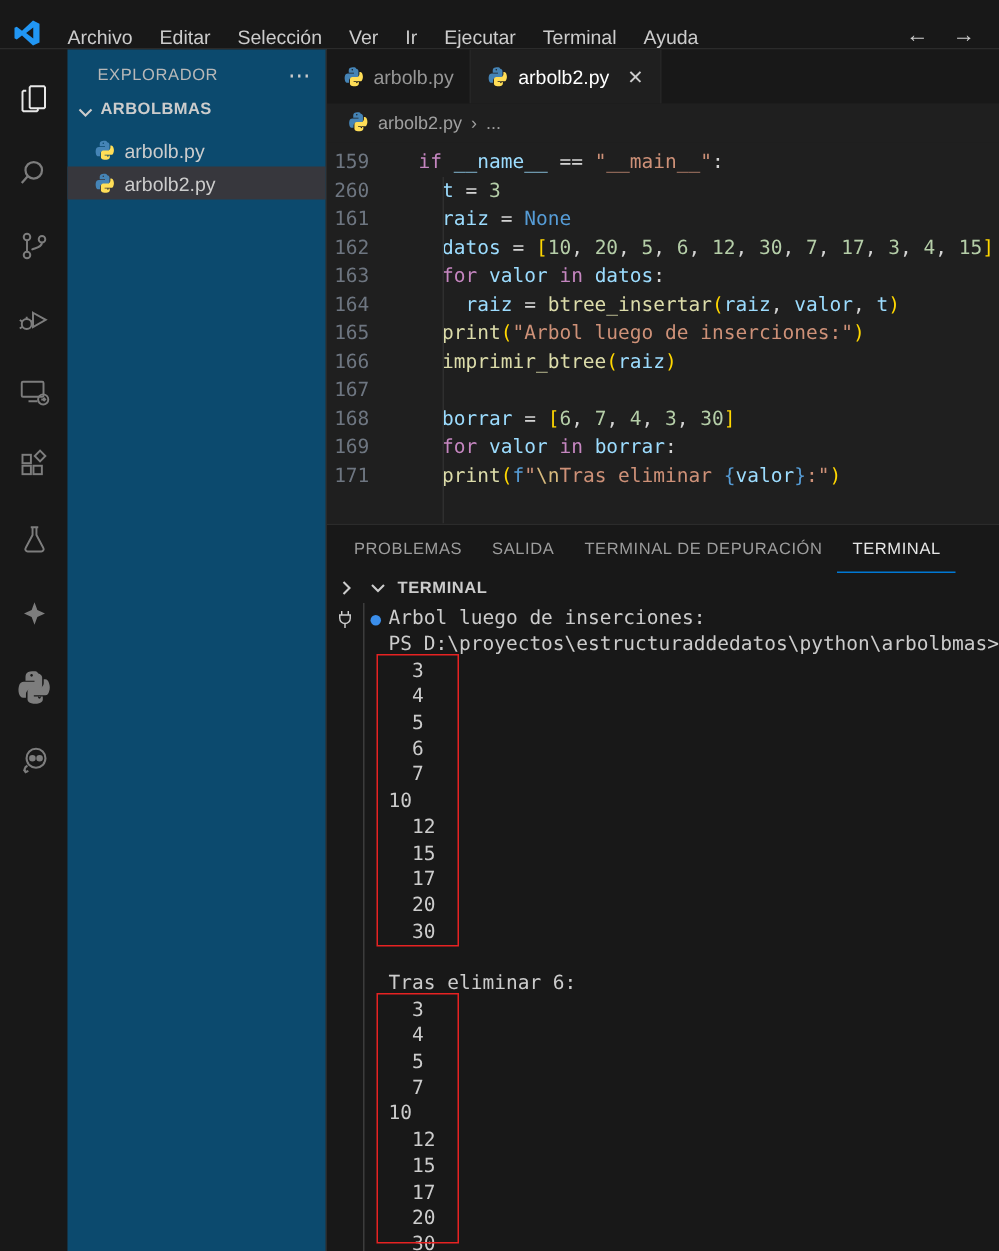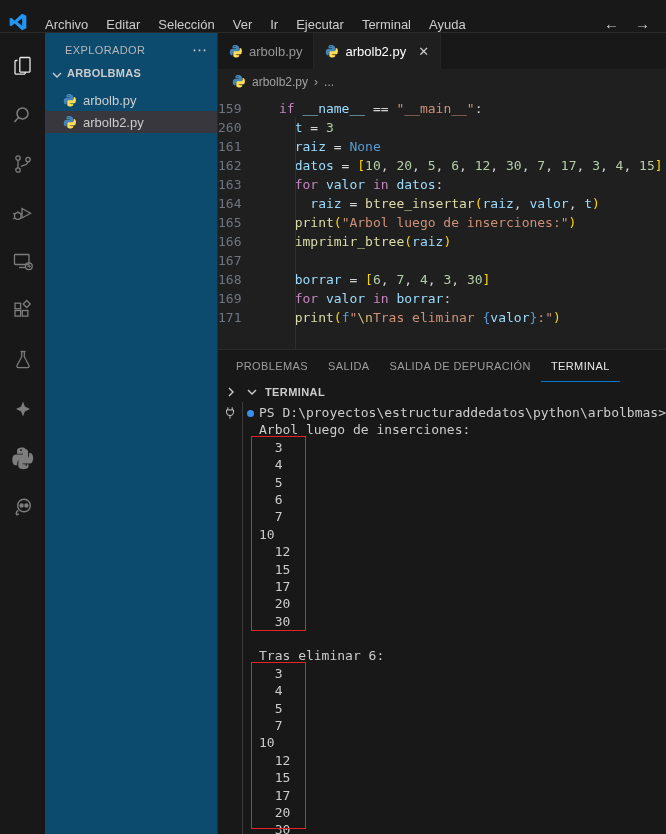--- a/index.html
+++ b/index.html
@@ -40,21 +40,21 @@
        background:#181818;border-right:1px solid #252525}
   .tab.active{background:#1f1f1f;color:#ffffff}
   .tab .close{margin-left:6px;font-size:13px;color:#cccccc}
   .breadcrumb{height:26px;display:flex;align-items:center;gap:6px;padding-left:14px;
               font-size:12px;color:#a0a0a0;background:#1f1f1f;flex-shrink:0}
 
   
   .editor{height:250px;background:#1f1f1f;position:relative;overflow:hidden;
           font-family:"DejaVu Sans Mono",monospace;font-size:13px;padding-top:4px;box-sizing:content-box;flex-shrink:0}
   .code-line{height:19px;line-height:19px;display:flex;white-space:pre}
-  .ln{width:47px;box-sizing:border-box;padding-right:14px;text-align:left;color:#6e7681;flex-shrink:0}
+  .ln{width:47px;box-sizing:border-box;padding-right:14px;text-align:center;color:#6e7681;flex-shrink:0}
   .code{margin-left:14px;white-space:pre;color:#d4d4d4}
   .tk-k{color:#C586C0}.tk-v{color:#9CDCFE}.tk-o{color:#d4d4d4}.tk-s{color:#CE9178}
   .tk-n{color:#B5CEA8}.tk-f{color:#DCDCAA}.tk-c{color:#569CD6}.tk-b{color:#FFD700}.tk-e{color:#d7ba7d}
   .indent-guide{position:absolute;left:77px;top:23px;width:1px;height:231px;background:#2f2f2f}
 
   
   .panel{flex:1;background:#181818;border-top:1px solid #2b2b2b;display:flex;flex-direction:column;min-height:0}
   .panel-tabs{height:32px;display:flex;align-items:flex-end;padding-left:8px;flex-shrink:0}
   .ptab{padding:0 10px;height:100%;display:flex;align-items:center;box-sizing:border-box;
         font-size:11px;letter-spacing:.4px;color:#9d9d9d;border-bottom:1px solid transparent}
@@ -272,21 +272,21 @@
         <div class="code-line"><span class="ln">167</span><span class="code"></span></div>
         <div class="code-line"><span class="ln">168</span><span class="code"><span class="tk-o">  </span><span class="tk-v">borrar</span><span class="tk-o"> = </span><span class="tk-b">[</span><span class="tk-n">6</span><span class="tk-o">, </span><span class="tk-n">7</span><span class="tk-o">, </span><span class="tk-n">4</span><span class="tk-o">, </span><span class="tk-n">3</span><span class="tk-o">, </span><span class="tk-n">30</span><span class="tk-b">]</span></span></div>
         <div class="code-line"><span class="ln">169</span><span class="code"><span class="tk-o">  </span><span class="tk-k">for</span><span class="tk-o"> </span><span class="tk-v">valor</span><span class="tk-o"> </span><span class="tk-k">in</span><span class="tk-o"> </span><span class="tk-v">borrar</span><span class="tk-o">:</span></span></div>
         <div class="code-line"><span class="ln">171</span><span class="code"><span class="tk-o">  </span><span class="tk-f">print</span><span class="tk-b">(</span><span class="tk-c">f</span><span class="tk-s">"</span><span class="tk-e">\n</span><span class="tk-s">Tras eliminar </span><span class="tk-c">{</span><span class="tk-v">valor</span><span class="tk-c">}</span><span class="tk-s">:"</span><span class="tk-b">)</span></span></div>
       </div>
 
     <div class="panel">
       <div class="panel-tabs" id="panel-tabs">
           <div class="ptab">PROBLEMAS</div>
           <div class="ptab">SALIDA</div>
-          <div class="ptab">SALIDA DE DEPURACIÓN</div>
+          <div class="ptab">TERMINAL DE DEPURACIÓN</div>
           <div class="ptab active">TERMINAL</div>
         </div>
       <div class="term-header">
         <svg class="chev-svg" viewBox="0 0 16 16" width="14" height="14" fill="none" stroke="currentColor" stroke-width="1.4">
             <path d="M6 4l4 4-4 4"></path>
           </svg>
         <svg class="chev-svg" viewBox="0 0 16 16" width="14" height="14" fill="none" stroke="currentColor" stroke-width="1.4">
             <path d="M4 6l4 4 4-4"></path>
           </svg>
         <span class="term-title">TERMINAL</span>
@@ -296,22 +296,22 @@
           <svg viewBox="0 0 16 16" fill="none" stroke="currentColor" stroke-width="1.1">
               <path d="M5.5 1.5v3M10.5 1.5v3"></path>
               <path d="M4 4.5h8V7a4 4 0 0 1-8 0z"></path>
               <path d="M8 11v3.5"></path>
             </svg>
         </div>
         <div class="term-body" id="term-body">
           <span class="term-dot"></span>
           <div class="ann" id="ann1"></div>
           <div class="ann" id="ann2"></div>
-        <div class="term-line"><span class="tt-w">PS D:\proyectos\estructuraddedatos\python\arbolbmas&gt; </span></div>
-            <div class="term-line"><span class="tt-w">Arbol luego de inserciones:</span></div>
+        <div class="term-line"><span class="tt-w">Arbol luego de inserciones:</span></div>
+            <div class="term-line"><span class="tt-w">PS D:\proyectos\estructuraddedatos\python\arbolbmas&gt; </span></div>
             <div class="term-line"><span class="tt-w">  3</span></div>
             <div class="term-line"><span class="tt-w">  4</span></div>
             <div class="term-line"><span class="tt-w">  5</span></div>
             <div class="term-line"><span class="tt-w">  6</span></div>
             <div class="term-line"><span class="tt-w">  7</span></div>
             <div class="term-line"><span class="tt-w">10</span></div>
             <div class="term-line"><span class="tt-w">  12</span></div>
             <div class="term-line"><span class="tt-w">  15</span></div>
             <div class="term-line"><span class="tt-w">  17</span></div>
             <div class="term-line"><span class="tt-w">  20</span></div>

